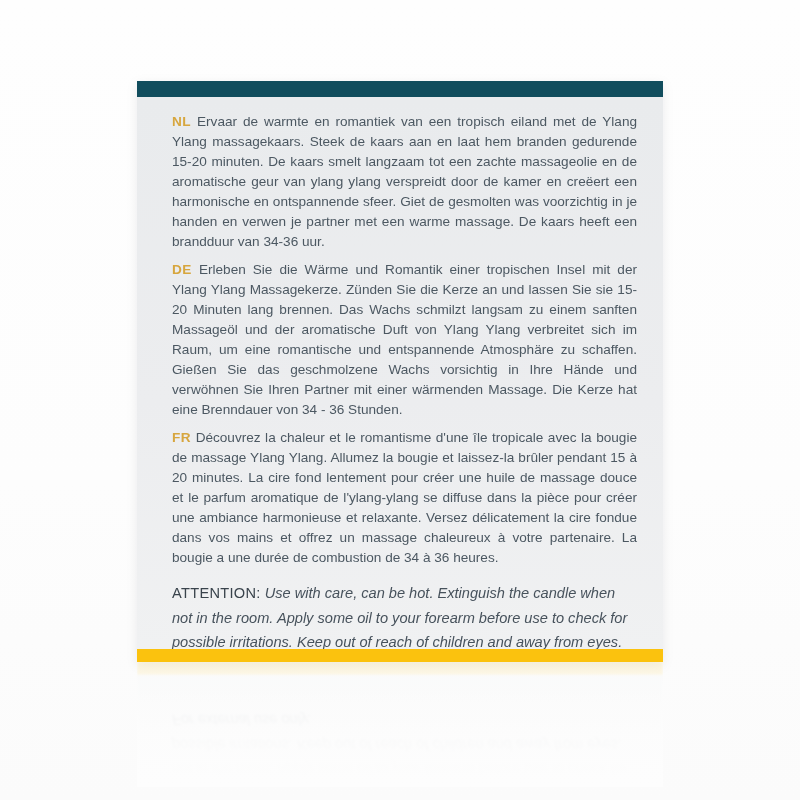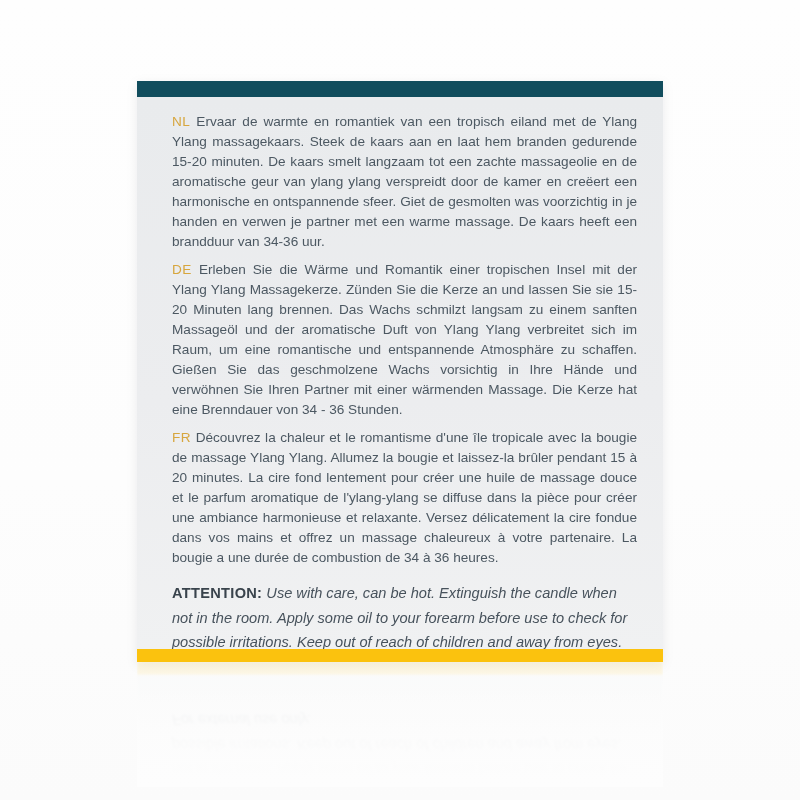--- a/index.html
+++ b/index.html
@@ -35,34 +35,34 @@
     font-size: 13.6px;
     line-height: 20px;
     text-align: justify;
     overflow: hidden;
   }
   .label-body p {
     margin: 0 0 8px 0;
   }
   .lang-code {
     color: #d7a63e;
-    font-weight: normal;
+    font-weight: bold;
     letter-spacing: 0.5px;
   }
   .attention {
     margin-top: 13px !important;
     font-size: 14.6px;
     line-height: 24.5px;
     font-style: italic;
     color: #47525c;
     text-align: left;
   }
   .attention .attention-label {
     font-style: normal;
-    font-weight: bold;
+    font-weight: normal;
     color: #39434c;
     letter-spacing: 0.3px;
   }
   .stripe-bottom {
     height: 13px;
     background: #fbc20e;
   }
   
   .reflection {
     position: absolute;

